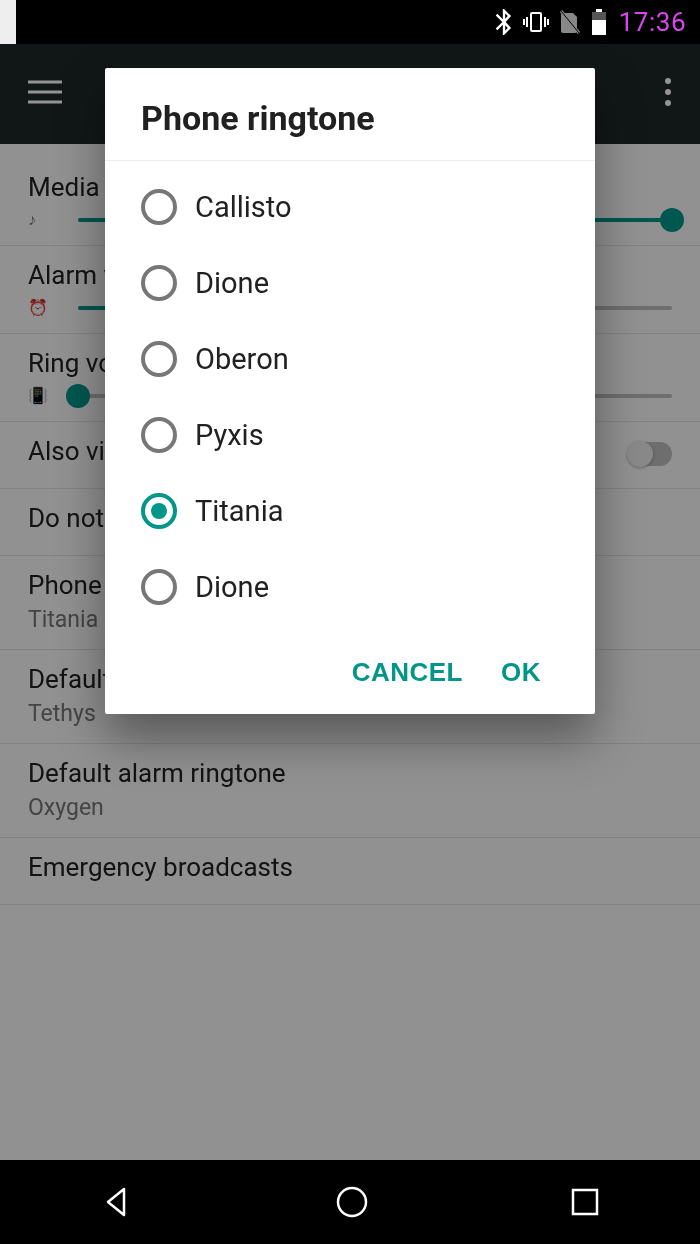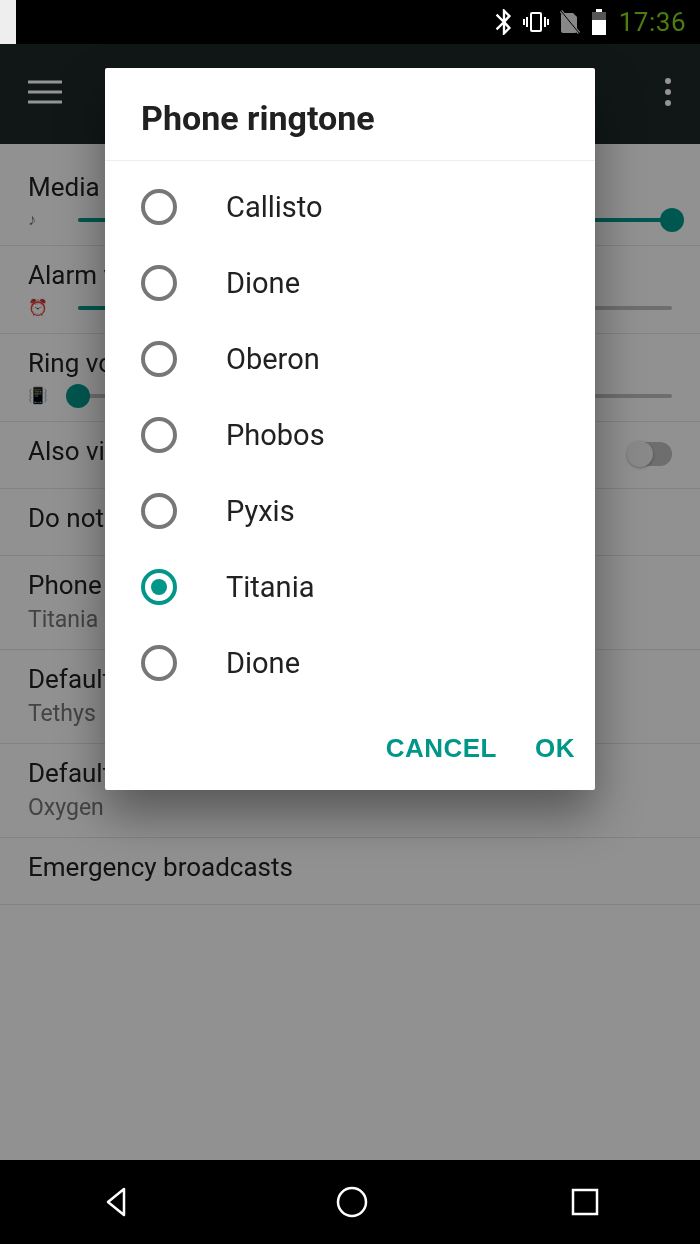--- a/index.html
+++ b/index.html
@@ -1,20 +1,20 @@
 <!DOCTYPE html>
 <html><head>
 <meta charset="utf-8">
 <style>
   * { box-sizing: border-box; margin: 0; padding: 0; }
   html, body { width: 700px; height: 1244px; overflow: hidden; font-family: Roboto, "Helvetica Neue", Arial, sans-serif; background: #000; }
   .screen { position: relative; width: 700px; height: 1244px; background: #eee; }
 
   
-  .status-bar { position: absolute; top: 0; left: 0; right: 0; height: 44px; background: #000; display: flex; align-items: center; justify-content: flex-end; padding: 0 14px; color: #4d7c0f; gap: 12px; margin-left: 16px; }
+  .status-bar { position: absolute; top: 0; left: 0; right: 0; height: 44px; background: #000; display: flex; align-items: center; justify-content: flex-end; padding: 0 14px; color: #d946ef; gap: 12px; margin-left: 16px; }
   .status-icons { display: flex; align-items: center; gap: 10px; }
   .status-time { font-size: 26px; font-weight: 400; letter-spacing: 0.5px; }
 
   
   .app-bar { position: absolute; top: 44px; left: 0; right: 0; height: 100px; background: #1e2828; display: flex; align-items: center; justify-content: space-between; padding: 0 28px; }
   .hamburger, .kebab { color: #fff; }
 
   
   .settings-list { position: absolute; top: 144px; left: 0; right: 0; bottom: 84px; background: #fafafa; padding-top: 14px; }
   .setting-item { border-bottom: 1px solid #e0e0e0; padding: 14px 28px 16px; }
@@ -33,26 +33,26 @@
   .nav-bar { position: absolute; bottom: 0; left: 0; right: 0; height: 84px; background: #000; display: flex; align-items: center; justify-content: space-around; }
   .nav-bar svg { display: block; }
 
   
   .scrim { position: absolute; top: 44px; left: 0; right: 0; bottom: 84px; background: rgba(0,0,0,0.42); }
 
   
   .dialog { position: absolute; left: 50%; top: 68px; transform: translateX(-50%); width: 490px; background: #fff; border-radius: 2px; box-shadow: 0 24px 48px rgba(0,0,0,0.4); display: flex; flex-direction: column; }
   .dialog-title { font-size: 34px; font-weight: 700; color: #212121; padding: 30px 36px 22px; border-bottom: 1px solid #eee; }
   .dialog-body { padding: 8px 0 12px; }
-  .radio-row { display: flex; align-items: center; gap: 49px; padding: 20px 36px; cursor: pointer; }
+  .radio-row { display: flex; align-items: center; gap: 18px; padding: 20px 36px; cursor: pointer; }
   .radio { width: 36px; height: 36px; border: 4px solid #777; border-radius: 50%; position: relative; flex-shrink: 0; }
   .radio.selected { border-color: #009688; }
   .radio.selected::after { content: ""; position: absolute; inset: 6px; background: #009688; border-radius: 50%; }
   .radio-label { font-size: 29px; color: #212121; }
-  .dialog-actions { display: flex; justify-content: flex-end; gap: 38px; padding: 20px 20px 26px; }
+  .dialog-actions { display: flex; justify-content: flex-end; gap: 38px; padding: 20px 54px 26px; }
   .dialog-btn { font-size: 26px; font-weight: 700; color: #009688; letter-spacing: 0.5px; background: none; border: none; cursor: pointer; }
 </style>
 </head>
 <body>
 
 <div class="screen">
 
   <div class="status-bar">
     <div class="status-icons">
       <svg width="18" height="26" viewBox="0 0 14 22" fill="#fff">
@@ -163,24 +163,20 @@
         <div class="radio-row">
           <div class="radio"></div>
           <span class="radio-label">Dione</span>
         </div>
         <div class="radio-row">
           <div class="radio"></div>
           <span class="radio-label">Oberon</span>
         </div>
         <div class="radio-row">
           <div class="radio"></div>
-          <span class="radio-label">Phobos</span>
-        </div>
-        <div class="radio-row">
-          <div class="radio"></div>
           <span class="radio-label">Pyxis</span>
         </div>
         <div class="radio-row">
           <div class="radio selected"></div>
           <span class="radio-label">Titania</span>
         </div>
         <div class="radio-row">
           <div class="radio"></div>
           <span class="radio-label">Dione</span>
         </div>

